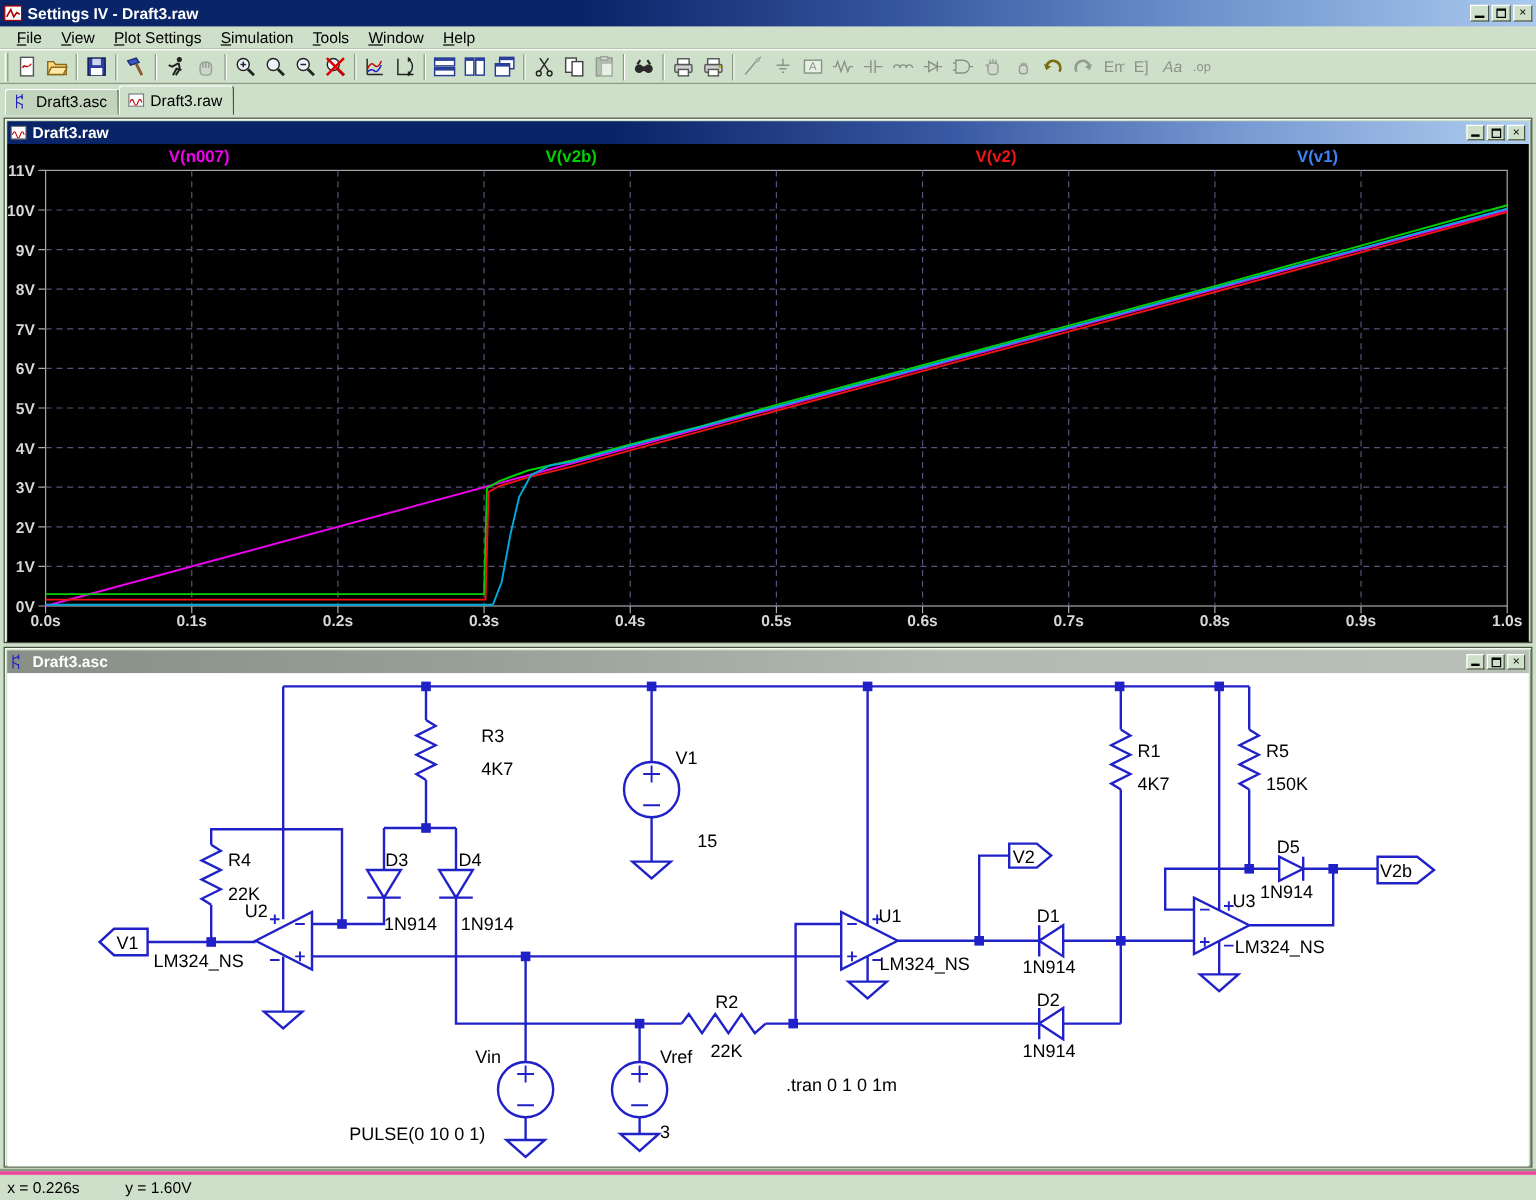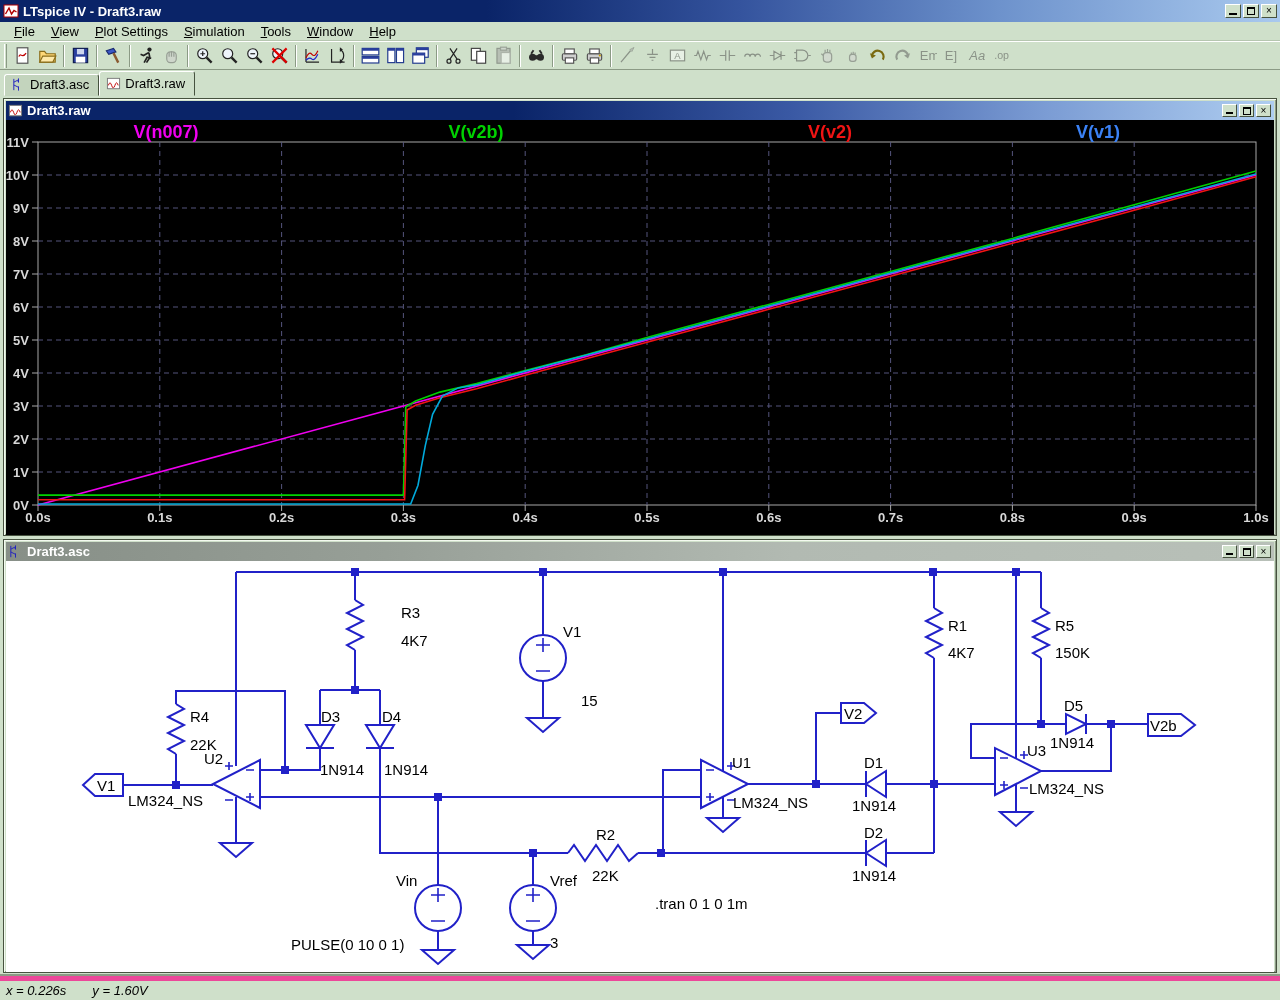--- a/index.html
+++ b/index.html
@@ -44,49 +44,49 @@
          box-shadow:inset 1px 1px 0 #f4faf0, inset -1px -1px 0 #8b9a85; padding:2px; }
   .wtitle { height:19px; display:flex; align-items:center; padding-left:2px;
     background:linear-gradient(90deg,#0a2468 0%,#0a2468 40%,#3a59a4 62%,#7b9cd4 82%,#aecdf0 100%); }
   .wtitle.inactive { background:linear-gradient(90deg,#878f87 0%,#979f97 30%,#b2bab2 62%,#b8c0b8 100%); }
   .wtitle .wicon { width:15px; height:15px; margin-right:4px; }
   .wtitle .wtext { color:#fff; font-size:13px; font-weight:bold; flex:1; }
   .wtitle .wbtn { width:15px; height:13px; }
   
   .plot-client { position:relative; width:1268px; height:415px; background:#000; }
   .legend { position:absolute; top:2px; left:0; width:100%; height:16px; }
-  .legend span { position:absolute; transform:translateX(-50%); font-size:18px; font-weight:bold; }
+  .legend span { position:absolute; transform:translateX(-50%); font-size:14px; font-weight:bold; }
   #chart-svg text { font-size:13px; font-weight:bold; fill:#d8d8d8; }
   #chart-svg .grid { stroke:#54547c; stroke-dasharray:5 4; fill:none; }
   #chart-svg .solid { stroke:#a8a8a8; fill:none; }
   #chart-svg .trace { fill:none; stroke-width:1.6; }
   
   .schem-client { position:relative; width:1268px; height:411px; background:#ffffff; }
   .schem-client svg { display:block; }
   .sym { stroke:#2121c8; stroke-width:2; fill:none; }
   .jct { fill:#2121c8; stroke:none; }
   .mark { stroke:#2121c8; stroke-width:1.6; fill:none; }
   .slabel { font-size:15px; fill:#000; }
   .ptext { font-size:15px; fill:#000; }
   
   .statusbar { position:absolute; left:0; bottom:0; width:1280px; height:24px;
-    border-top:5px solid #ec4899; box-shadow:0 -2px 0 #8b9a85; background:#cfe0ca;
-    display:flex; align-items:center; font-size:13px; padding-left:6px; gap:26px;font-style:italic; }
+    border-top:3px solid #ec4899; box-shadow:0 -2px 0 #8b9a85; background:#cfe0ca;
+    display:flex; align-items:center; font-size:13px; padding-left:6px; gap:38px; }
 </style>
 </head>
 <body>
 
 <div class="app">
 
   <div class="titlebar">
     <span class="ticon"><svg viewBox="0 0 16 16">
           <rect x="1" y="2" width="14" height="12" fill="#fff" stroke="#b00000"></rect>
           <path d="M2.5 11 L6 5 l2.5 6 L11 7.5 13.5 9" stroke="#b00000" fill="none" stroke-width="1.4"></path>
         </svg></span>
-    <span class="ttext">LTspice IV - Draft3.raw</span>
+    <span class="ttext">Settings IV - Draft3.raw</span>
     <span class="winbtns">
       <span class="wbtn">
           <span class="mini"></span>
         </span>
       <span class="wbtn">
           <span class="maxi"></span>
         </span>
       <span class="wbtn">×</span>
     </span>
   </div>

